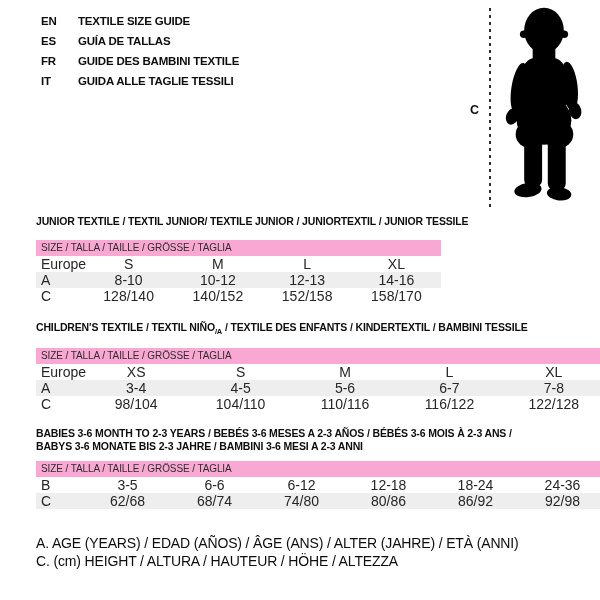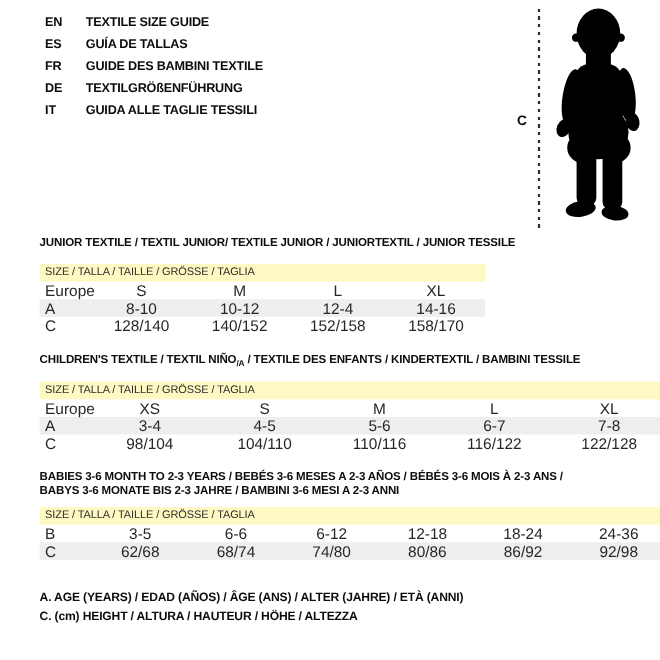--- a/index.html
+++ b/index.html
@@ -24,52 +24,48 @@
   .table-block { position:absolute; left:20px; }
   #t1 { top:215px; width:405px; }
   #t2 { top:321px; width:570px; }
   #t3 { top:427px; width:570px; }
   .tbl-title { font-weight:bold; font-size:10.5px; line-height:13px; color:#0d0d0d;
     letter-spacing:-0.15px; white-space:nowrap; }
   .tbl-title sub { font-size:7.5px; }
   #t1 .size-bar { margin-top:12px; }
   #t2 .size-bar { margin-top:10px; }
   #t3 .size-bar { margin-top:8px; }
-  .size-bar { height:16px; line-height:16px; background:#fef9c3; color:#2d2d2d;
+  .size-bar { height:16px; line-height:16px; background:#f9a8d4; color:#2d2d2d;
     font-size:10px; padding-left:5px; letter-spacing:-0.1px; }
   .trow { display:flex; height:16px; align-items:center; font-size:14px; color:#262626; }
   .trow .c0 { width:48px; flex:0 0 48px; padding-left:5px; }
   .trow .cv { flex:1; text-align:center; }
   .stripe { background:#eeeeee; }
 
   
   .footnotes { position:absolute; left:20px; top:535px; }
-  .fnote { font-weight:bold; font-size:11px; line-height:17.5px; color:#0d0d0d; letter-spacing:-0.15px; white-space:nowrap; }
+  .fnote { font-weight:normal; font-size:14px; line-height:17.5px; color:#0d0d0d; letter-spacing:-0.15px; white-space:nowrap; }
 </style>
 </head>
 <body>
 
 <div class="canvas">
 
   <div class="lang-block">
     <div class="lang-row">
       <span class="lang-code">EN</span>
       <span class="lang-label">TEXTILE SIZE GUIDE</span>
     </div>
     <div class="lang-row">
       <span class="lang-code">ES</span>
       <span class="lang-label">GUÍA DE TALLAS</span>
     </div>
     <div class="lang-row">
       <span class="lang-code">FR</span>
       <span class="lang-label">GUIDE DES BAMBINI TEXTILE</span>
-    </div>
-    <div class="lang-row">
-      <span class="lang-code">DE</span>
-      <span class="lang-label">TEXTILGRÖßENFÜHRUNG</span>
     </div>
     <div class="lang-row">
       <span class="lang-code">IT</span>
       <span class="lang-label">GUIDA ALLE TAGLIE TESSILI</span>
     </div>
   </div>
 
   <div class="height-line"></div>
   <div class="figure-label">C</div>
   <svg class="baby-svg" width="100" height="203" viewBox="0 0 100 215" xmlns="http://www.w3.org/2000/svg" fill="#000000">
@@ -99,21 +95,21 @@
       <span class="c0">Europe</span>
       <span class="cv">S</span>
       <span class="cv">M</span>
       <span class="cv">L</span>
       <span class="cv">XL</span>
     </div>
     <div class="trow stripe">
       <span class="c0">A</span>
       <span class="cv">8-10</span>
       <span class="cv">10-12</span>
-      <span class="cv">12-4</span>
+      <span class="cv">12-13</span>
       <span class="cv">14-16</span>
     </div>
     <div class="trow">
       <span class="c0">C</span>
       <span class="cv">128/140</span>
       <span class="cv">140/152</span>
       <span class="cv">152/158</span>
       <span class="cv">158/170</span>
     </div>
   </div>

